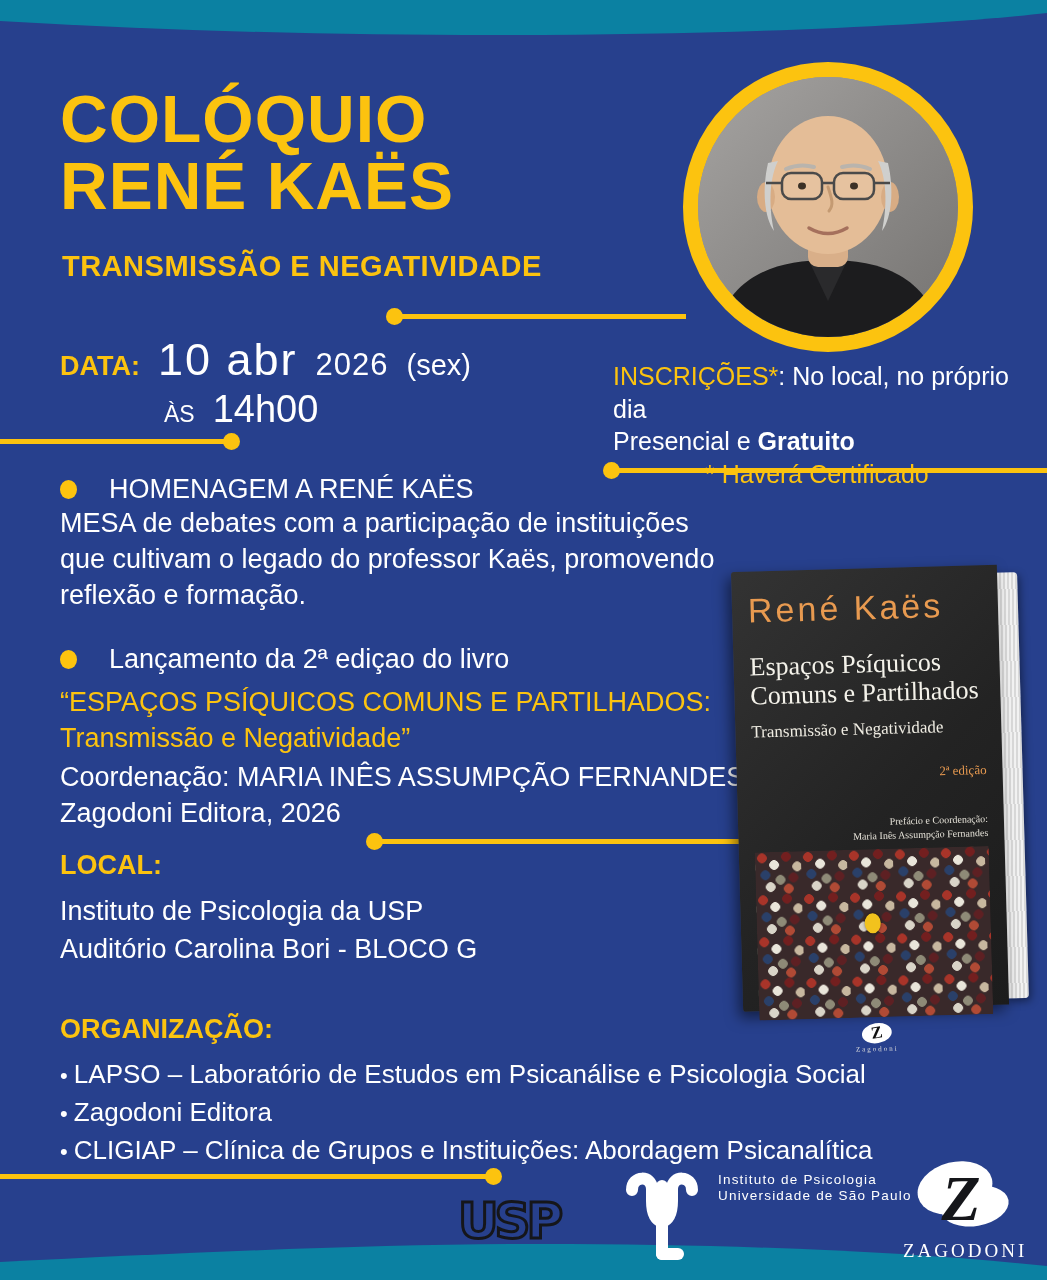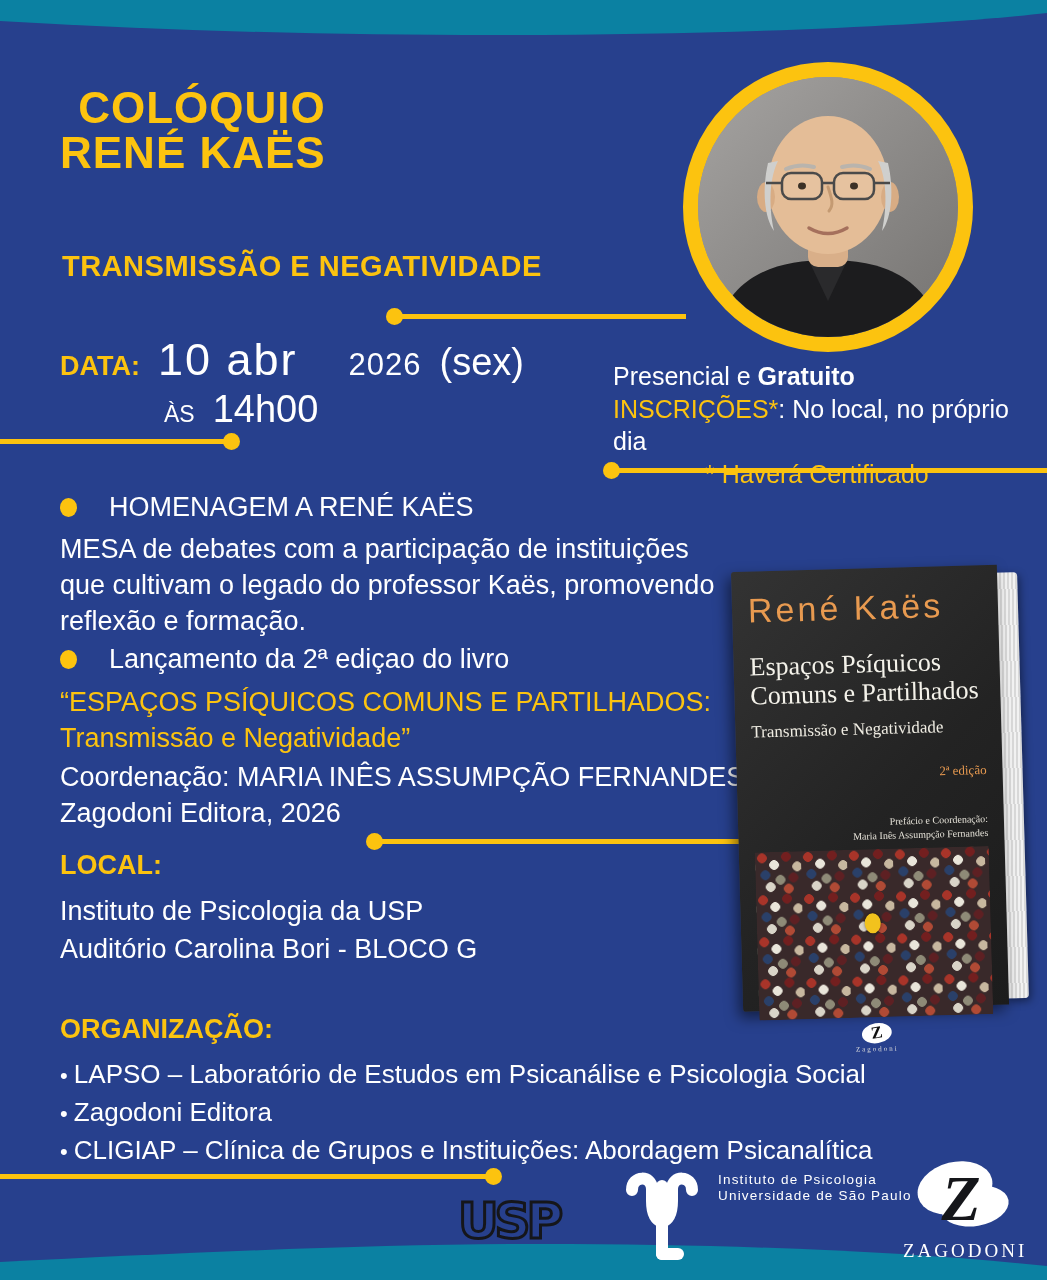--- a/index.html
+++ b/index.html
@@ -19,52 +19,52 @@
   .yline{position:absolute;height:5px;background:var(--yellow);}
   .yline.dot-left::before,.yline.dot-right::after{
     content:"";position:absolute;top:-6px;width:17px;height:17px;border-radius:50%;
     background:var(--yellow);
   }
   .yline.dot-left::before{left:-4px;}
   .yline.dot-right::after{right:-4px;}
 
   
   .title{position:absolute;left:60px;top:86px;color:var(--yellow);
-    font-weight:900;font-size:44px;line-height:1.02;letter-spacing:1px;text-align:right;}
+    font-weight:900;font-size:66px;line-height:1.02;letter-spacing:1px;}
   .subtitle{position:absolute;left:62px;top:250px;color:var(--yellow);
     font-weight:800;font-size:29px;letter-spacing:.5px;}
 
   
   .portrait{position:absolute;left:683px;top:62px;width:260px;height:260px;
     border:15px solid var(--yellow);border-radius:50%;overflow:hidden;background:#8e8e8e;}
 
   
   .date-block{position:absolute;left:60px;top:334px;text-align:right;}
   .date-row1{display:flex;align-items:baseline;gap:18px;}
   .date-label{color:var(--yellow);font-weight:800;font-size:27px;}
   .date-day{font-size:45px;letter-spacing:2px;}
-  .date-year{font-size:31px;letter-spacing:1px;margin-left:33px;}
-  .date-week{font-size:38px;}
+  .date-year{font-size:31px;letter-spacing:1px;}
+  .date-week{font-size:29px;}
   .date-row2{display:flex;align-items:baseline;gap:18px;margin:2px 0 0 104px;}
   .time-prefix{font-size:23px;}
   .time{font-size:38px;}
 
   
   .info{position:absolute;left:613px;top:360px;width:434px;font-size:25px;line-height:1.3;}
   .info .b{font-weight:800;}
   .info .hl{color:var(--yellow);}
   .info-line3{color:var(--yellow);margin-left:92px;}
 
   
   .section{position:absolute;left:60px;}
   .bullet-row{display:flex;align-items:center;gap:32px;}
   .ybullet{width:17px;height:19px;border-radius:50%;background:var(--yellow);flex:0 0 auto;}
-  .homage{top:492px;width:675px;}
+  .homage{top:474px;width:675px;}
   .homage-title{font-size:27px;}
-  .homage-body{font-size:27px;line-height:1.34;margin-top:8px;}
+  .homage-body{font-size:27px;line-height:1.34;}
   .launch{top:644px;width:690px;}
   .launch-title{font-size:27px;}
   .launch-book{color:var(--yellow);font-size:27px;line-height:1.35;margin-top:9px;}
   .launch-coord{font-size:27px;line-height:1.35;margin-top:2px;}
 
   .local{top:850px;width:660px;}
   .sec-label{color:var(--yellow);font-weight:700;font-size:27px;}
   .sec-lines{font-size:27px;line-height:1.42;margin-top:11px;}
 
   .org{top:1014px;width:960px;}
@@ -179,22 +179,22 @@
       <span class="date-year">2026</span>
       <span class="date-week">(sex)</span>
     </div>
     <div class="date-row2">
       <span class="time-prefix">ÀS</span>
       <span class="time">14h00</span>
     </div>
   </div>
 
   <div class="info">
+    <div><span class="hl">INSCRIÇÕES*</span><span>: No local, no próprio dia</span></div>
     <div><span>Presencial e </span><span class="b">Gratuito</span></div>
-    <div><span class="hl">INSCRIÇÕES*</span><span>: No local, no próprio dia</span></div>
     <div class="info-line3">* Haverá Certificado</div>
   </div>
 
   <div class="section homage">
     <div class="bullet-row">
       <span class="ybullet"></span>
       <span class="homage-title">HOMENAGEM A RENÉ KAËS</span>
     </div>
     <div class="homage-body">MESA de debates com a participação de instituições que cultivam o legado do professor Kaës, promovendo reflexão e formação.</div>
   </div>

